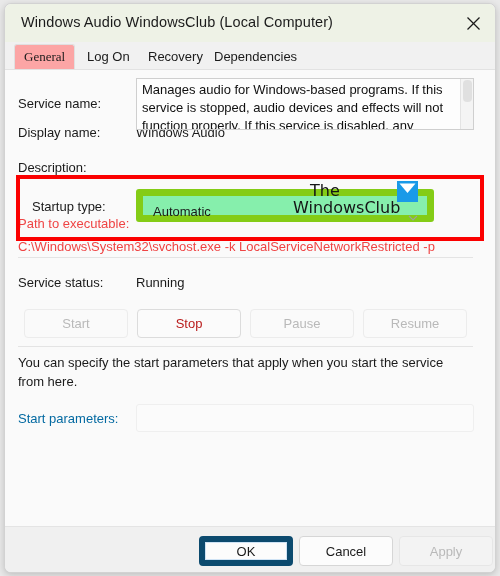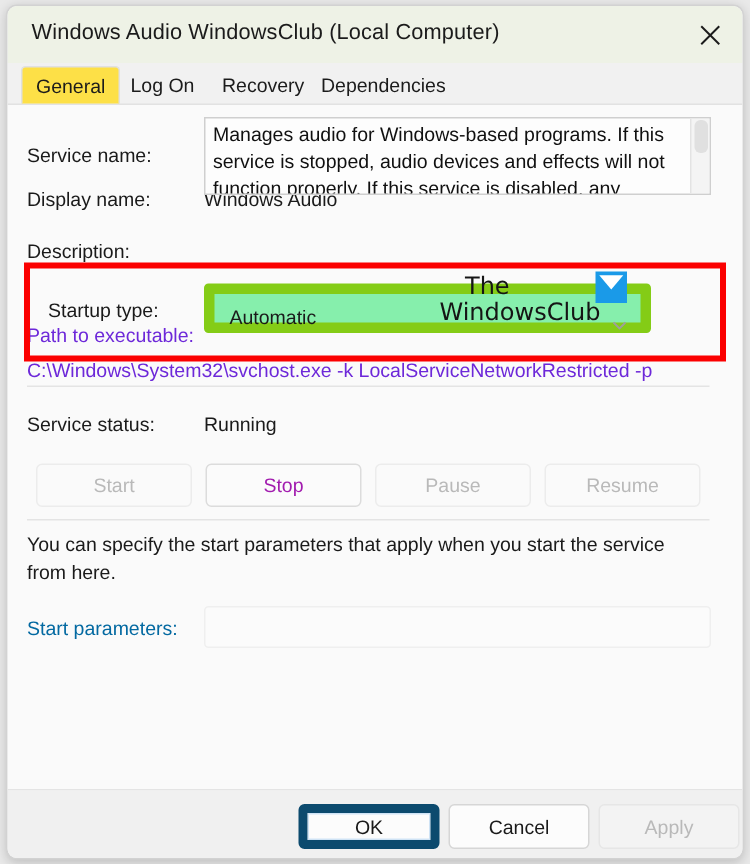--- a/index.html
+++ b/index.html
@@ -72,26 +72,27 @@
     height: 25px;
     display: flex;
     align-items: center;
     padding: 0 9px;
     font-size: 13px;
     color: #1b1b1b;
     white-space: nowrap;
     cursor: default;
   }
   .tab.active {
-    background: #fde047;
+    background: #fca5a5;
     border: 1px solid #e0e0e0;
     border-bottom: none;
     border-top-left-radius: 3px;
     border-top-right-radius: 3px;
     box-sizing: border-box;
+    font-family: Liberation Serif, serif;
   }
 
   
   .content {
     position: relative;
     height: 456px;
     background: #fafafa;
     border-bottom: 1px solid #e4e4e4;
   }
 
@@ -146,21 +147,21 @@
     width: 9px;
     height: 22px;
     background: #e0e0e0;
     border-radius: 4px;
   }
 
   
   .path-line {
     position: absolute;
     font-size: 13px;
-    color: #6d28d9;
+    color: #ef4444;
     white-space: nowrap;
   }
 
   
   .redbox {
     position: absolute;
     left: 11px;
     top: 105px;
     width: 468px;
     height: 66px;
@@ -246,21 +247,21 @@
     position: absolute;
     top: 239px;
     height: 29px;
     background: #fbfbfb;
     border: 1px solid #dcdcdc;
     border-radius: 4px;
     display: flex;
     align-items: center;
     justify-content: center;
     font-size: 13px;
-    color: #a21caf;
+    color: #b91c1c;
     box-sizing: border-box;
     cursor: default;
   }
   .svcbtn.disabled {
     color: #b9b9b9;
     background: #fafafa;
     border-color: #ececec;
   }
 
   

